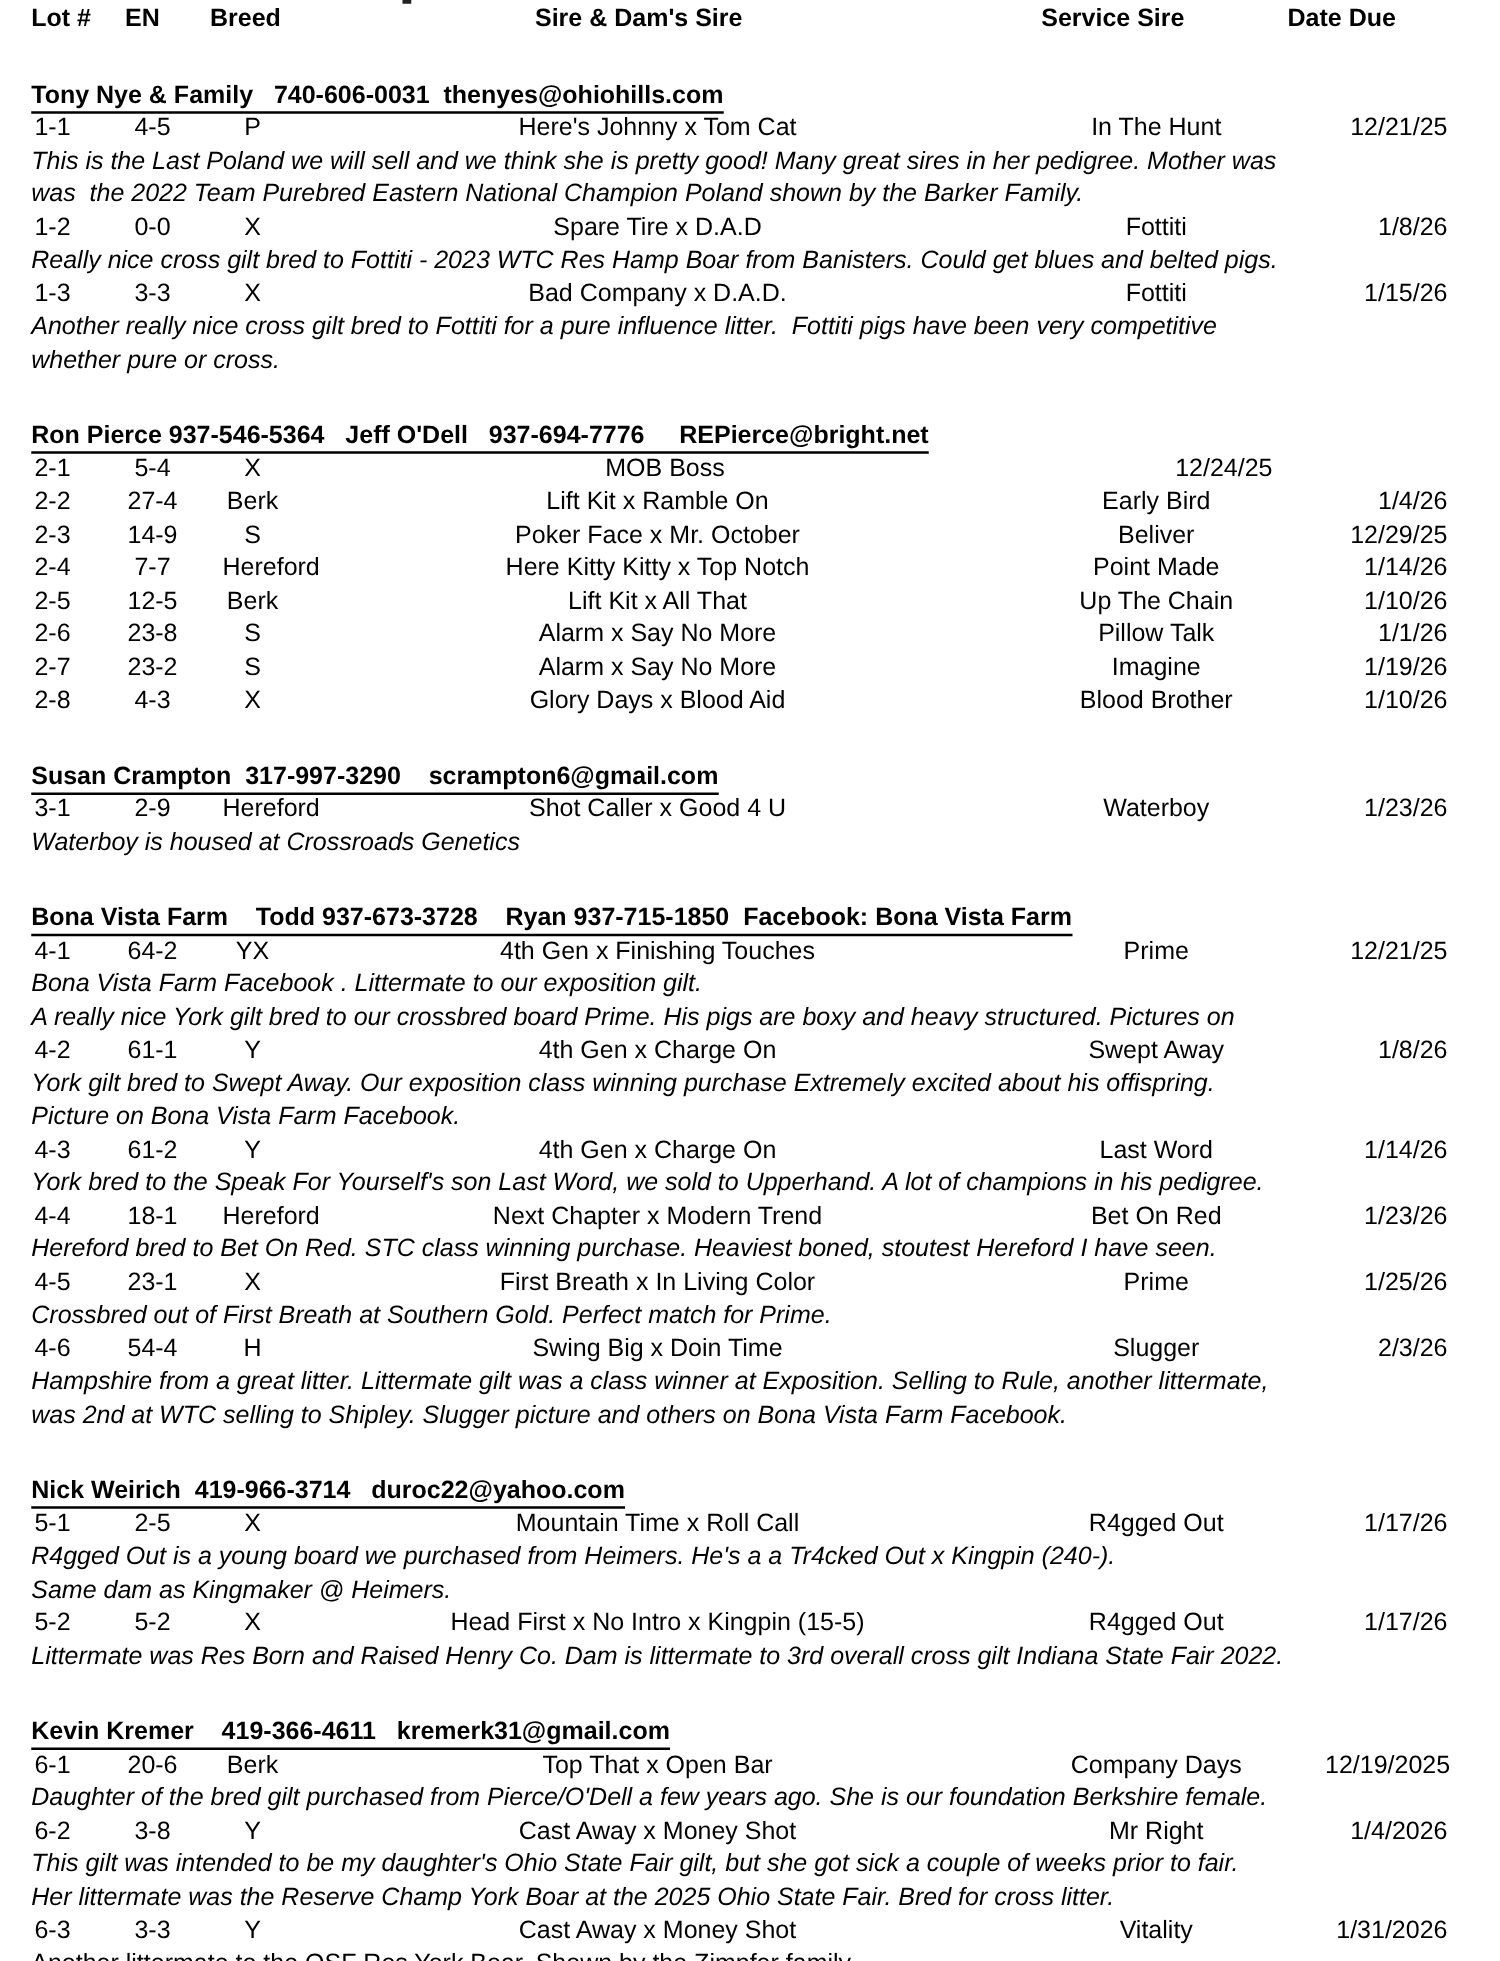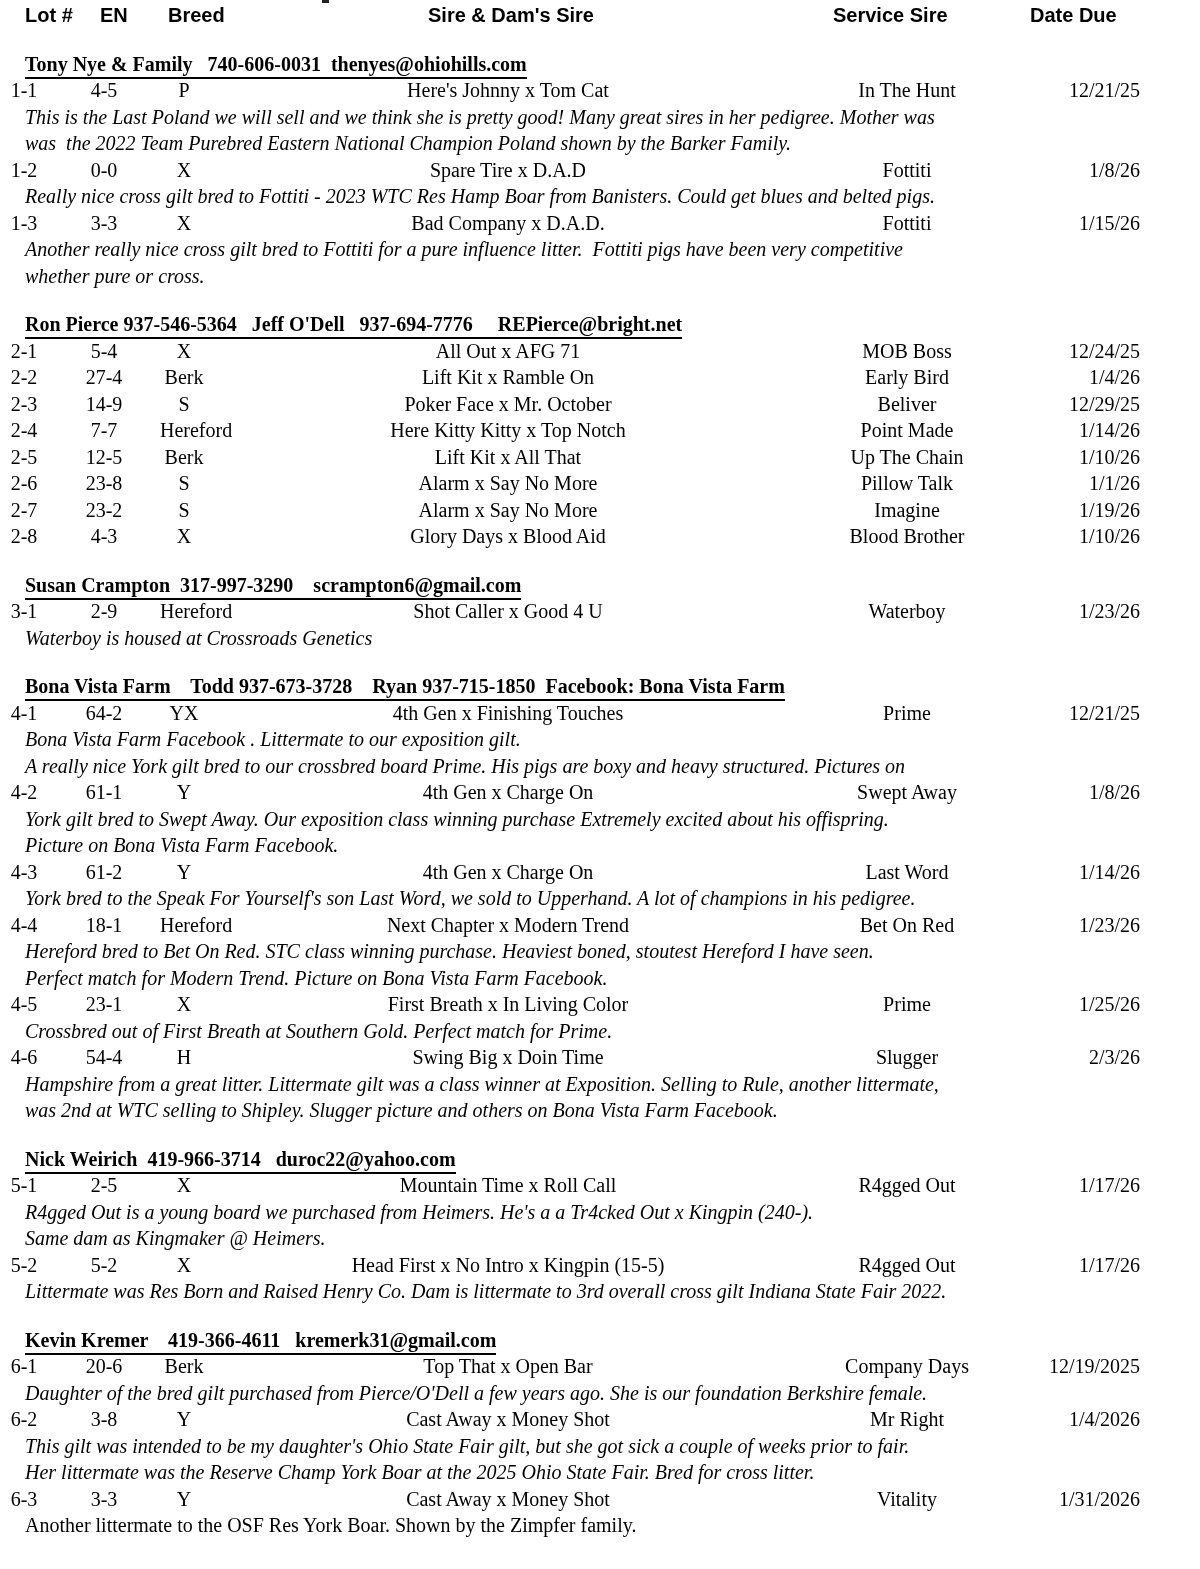--- a/index.html
+++ b/index.html
@@ -28,37 +28,38 @@
     margin-top: 2px;
     text-decoration: underline;
   }
   .colhdr span {
     position: absolute;
     top: 0;
     white-space: pre;
     font-weight: 700;
     line-height: 26.5px;
   }
-  .section { margin-top: 22px; font-family: Liberation Serif, serif; }
+  .section { margin-top: 34px; }
   .heading-line {
     height: 26.5px;
     padding-left: 25px;
   }
   .seller-heading {
     display: inline-block;
     font-weight: 700;
     white-space: pre;
     line-height: 23px;
     margin-top: 2px;
     padding-bottom: 1px;
     border-bottom: 2.5px solid #000000;
   }
   .row {
     display: grid;
     grid-template-columns: 48px 112px 48px 48px 504px 282px 140px;
+    padding-left: 18px;
     height: 26.5px;
     line-height: 26.5px;
   }
   .cell { white-space: pre; }
   .c-lot, .c-en, .c-breed, .c-sire { text-align: center; }
   .c-service { padding-left: 12px; text-align: center; }
   .c-date { text-align: right; padding-right: 42px; }
   .note {
     height: 26.5px;
     line-height: 26.5px;
@@ -118,21 +119,20 @@
         <div class="note italic">Another really nice cross gilt bred to Fottiti for a pure influence litter.  Fottiti pigs have been very competitive</div>
         <div class="note italic">whether pure or cross.</div>
       </section>
       <section class="section">
         <div class="heading-line"><span class="seller-heading">Ron Pierce 937-546-5364   Jeff O'Dell   937-694-7776     REPierce@bright.net</span></div>
         <div class="row">
           <div class="cell c-lot">2-1</div>
           <div class="cell c-en">5-4</div>
           <div class="cell c-breed">X</div>
           <div class="cell c-spacer"></div>
-          <div class="cell c-sire">All Out x AFG 71</div>
           <div class="cell c-service">MOB Boss</div>
           <div class="cell c-date">12/24/25</div>
         </div>
         <div class="row">
           <div class="cell c-lot">2-2</div>
           <div class="cell c-en">27-4</div>
           <div class="cell c-breed">Berk</div>
           <div class="cell c-spacer"></div>
           <div class="cell c-sire">Lift Kit x Ramble On</div>
           <div class="cell c-service">Early Bird</div>
@@ -243,21 +243,20 @@
         <div class="row">
           <div class="cell c-lot">4-4</div>
           <div class="cell c-en">18-1</div>
           <div class="cell c-breed">Hereford</div>
           <div class="cell c-spacer"></div>
           <div class="cell c-sire">Next Chapter x Modern Trend</div>
           <div class="cell c-service">Bet On Red</div>
           <div class="cell c-date">1/23/26</div>
         </div>
         <div class="note italic">Hereford bred to Bet On Red. STC class winning purchase. Heaviest boned, stoutest Hereford I have seen.</div>
-        <div class="note italic">Perfect match for Modern Trend. Picture on Bona Vista Farm Facebook.</div>
         <div class="row">
           <div class="cell c-lot">4-5</div>
           <div class="cell c-en">23-1</div>
           <div class="cell c-breed">X</div>
           <div class="cell c-spacer"></div>
           <div class="cell c-sire">First Breath x In Living Color</div>
           <div class="cell c-service">Prime</div>
           <div class="cell c-date">1/25/26</div>
         </div>
         <div class="note italic">Crossbred out of First Breath at Southern Gold. Perfect match for Prime.</div>

